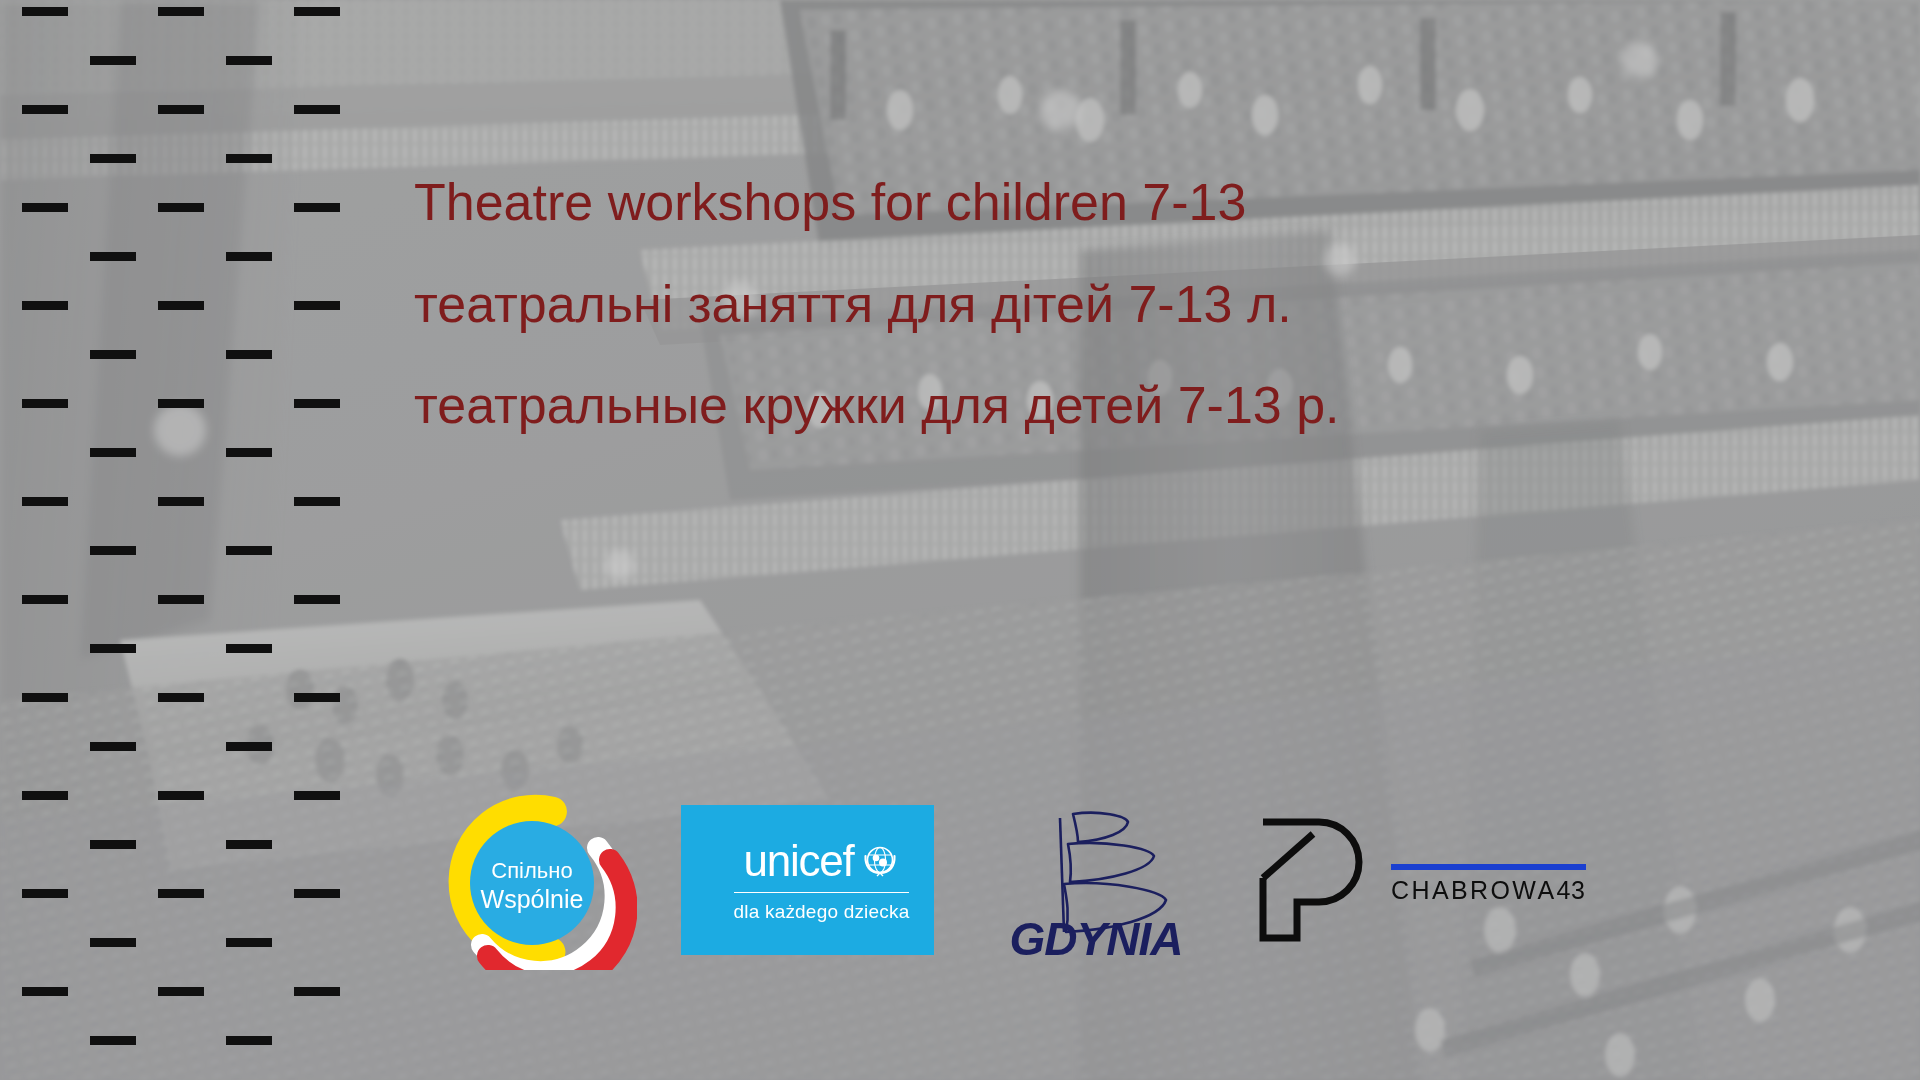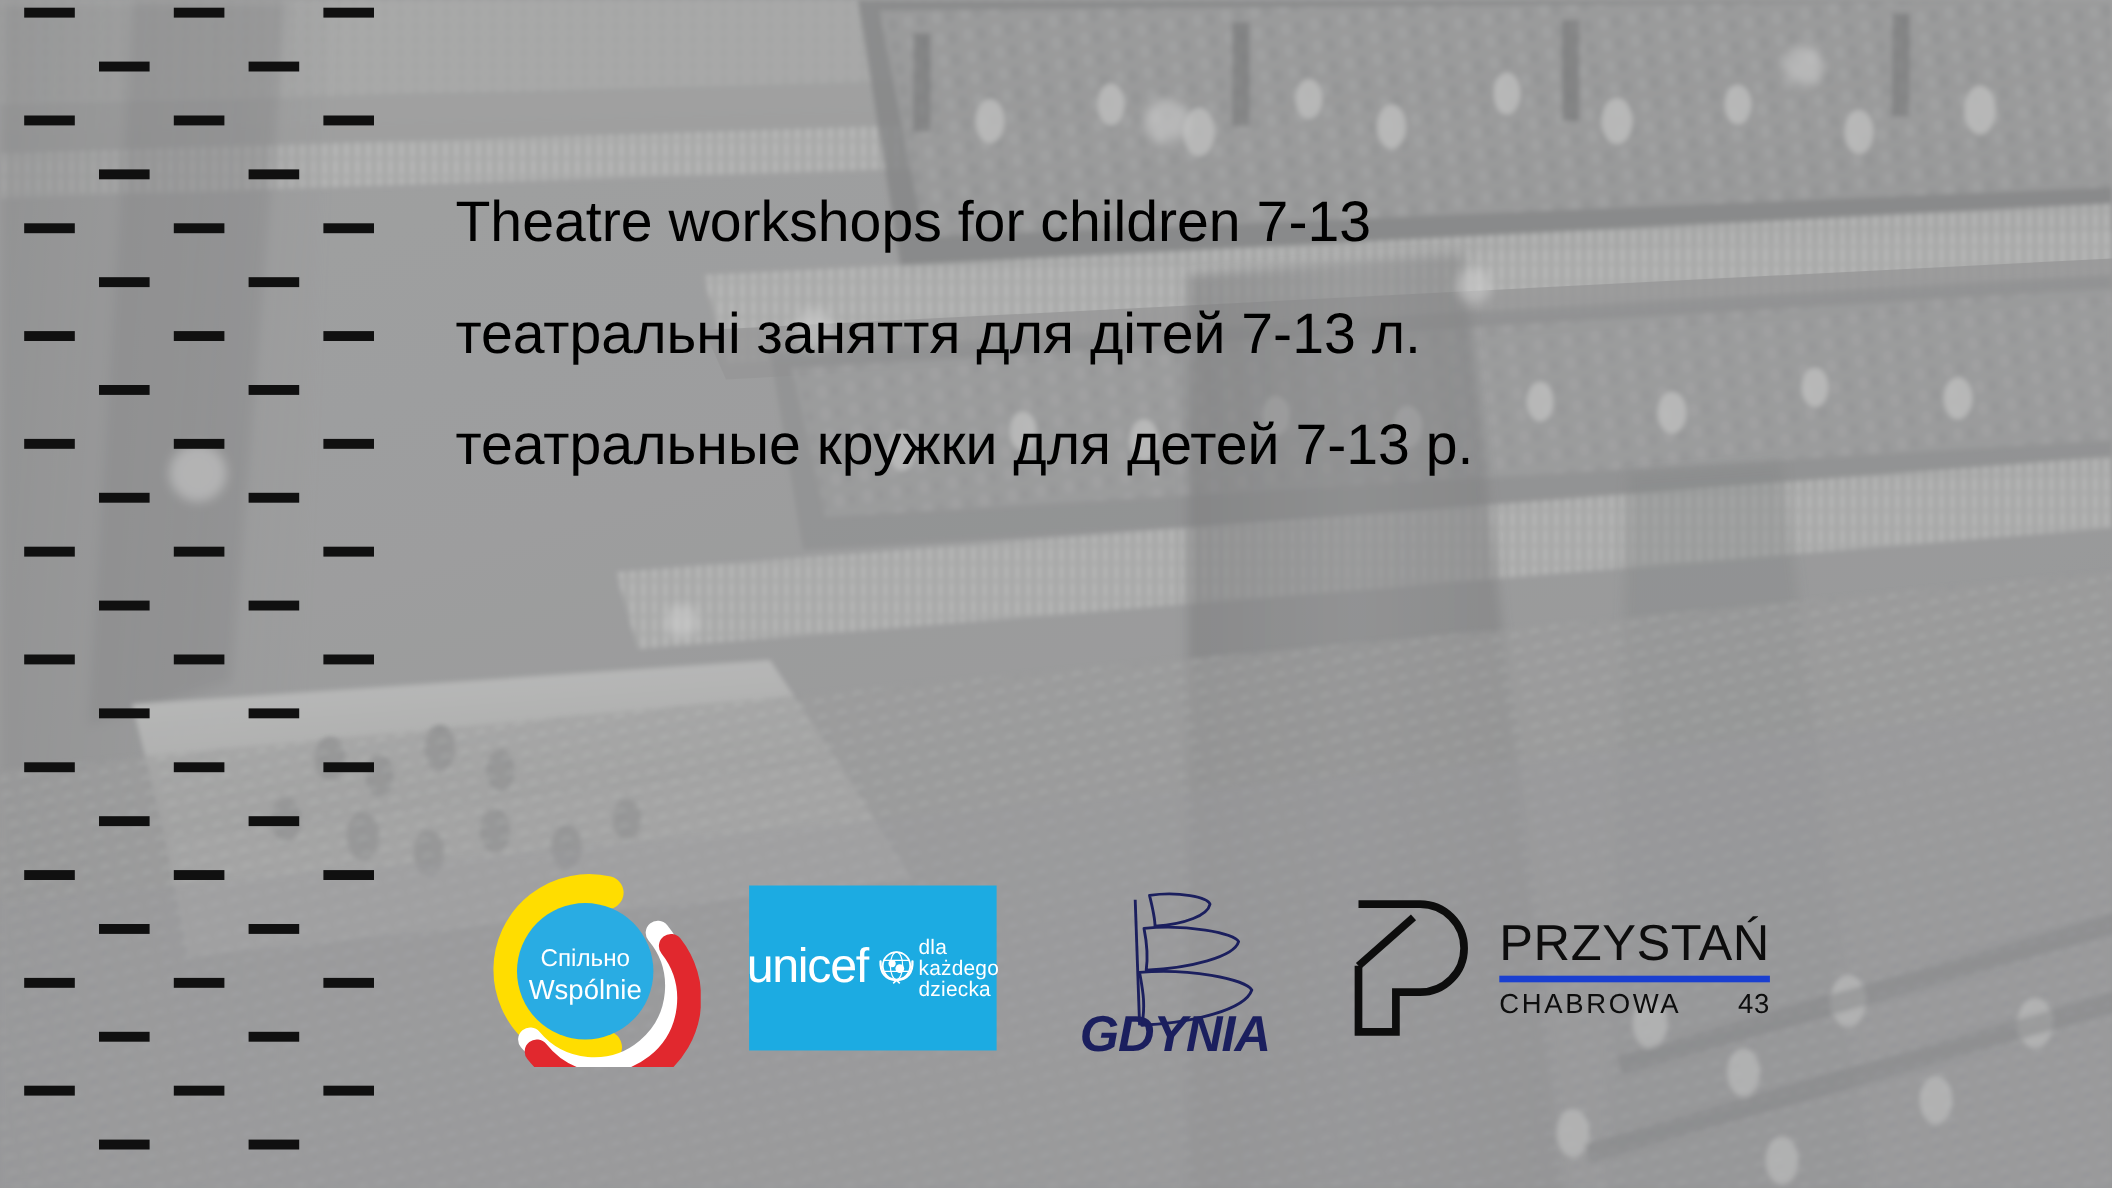--- a/index.html
+++ b/index.html
@@ -59,21 +59,21 @@
     font-weight: bold;
     letter-spacing: -0.5px;
     color: #111111;
     line-height: 1.05;
     margin: 0 0 42px 0;
     white-space: nowrap;
   }
   .subline {
     font-size: 52px;
     font-weight: 400;
-    color: #000000;
+    color: #7f1d1d;
     line-height: 1.05;
     margin: 0 0 47px 0;
     white-space: nowrap;
   }
   .subline:last-child { margin-bottom: 14px; }
 
   
   .logo-strip {
     position: absolute;
     left: 422px;
@@ -84,23 +84,24 @@
     gap: 44px;
   }
   .logo { position: relative; display: block; }
 
   .logo-spilno { width: 215px; height: 180px; }
   .logo-unicef {
     width: 225px;
     height: 150px;
     background: #1cabe2;
     display: flex;
-    flex-direction: row;
+    flex-direction: column;
     justify-content: center;
     align-items: center;
+    padding-left: 28px;
   }
   .unicef-top {
     display: flex;
     align-items: center;
     gap: 6px;
     margin-bottom: 2px;
   }
   .unicef-word {
     color: #ffffff;
     font-size: 44px;
@@ -443,21 +444,20 @@
     </div>
 
     <div class="logo logo-przystan">
       <svg class="przystan-mark" viewBox="0 0 112 128" xmlns="http://www.w3.org/2000/svg">
         <g fill="none" stroke="#0d0d0d" stroke-width="7" stroke-linejoin="miter">
           <path d="M6 6 H62 A40 40 0 0 1 62 86 H40 V122 H6 V62"></path>
           <path d="M6 62 L56 18"></path>
         </g>
       </svg>
       <div class="przystan-text">
-        <span class="przystan-name">PRZYSTAŃ</span>
         <div class="przystan-bar"></div>
         <div class="przystan-sub">
           <span class="przystan-street">CHABROWA</span>
           <span class="przystan-num">43</span>
         </div>
       </div>
     </div>
 
   </div>
 </div>

